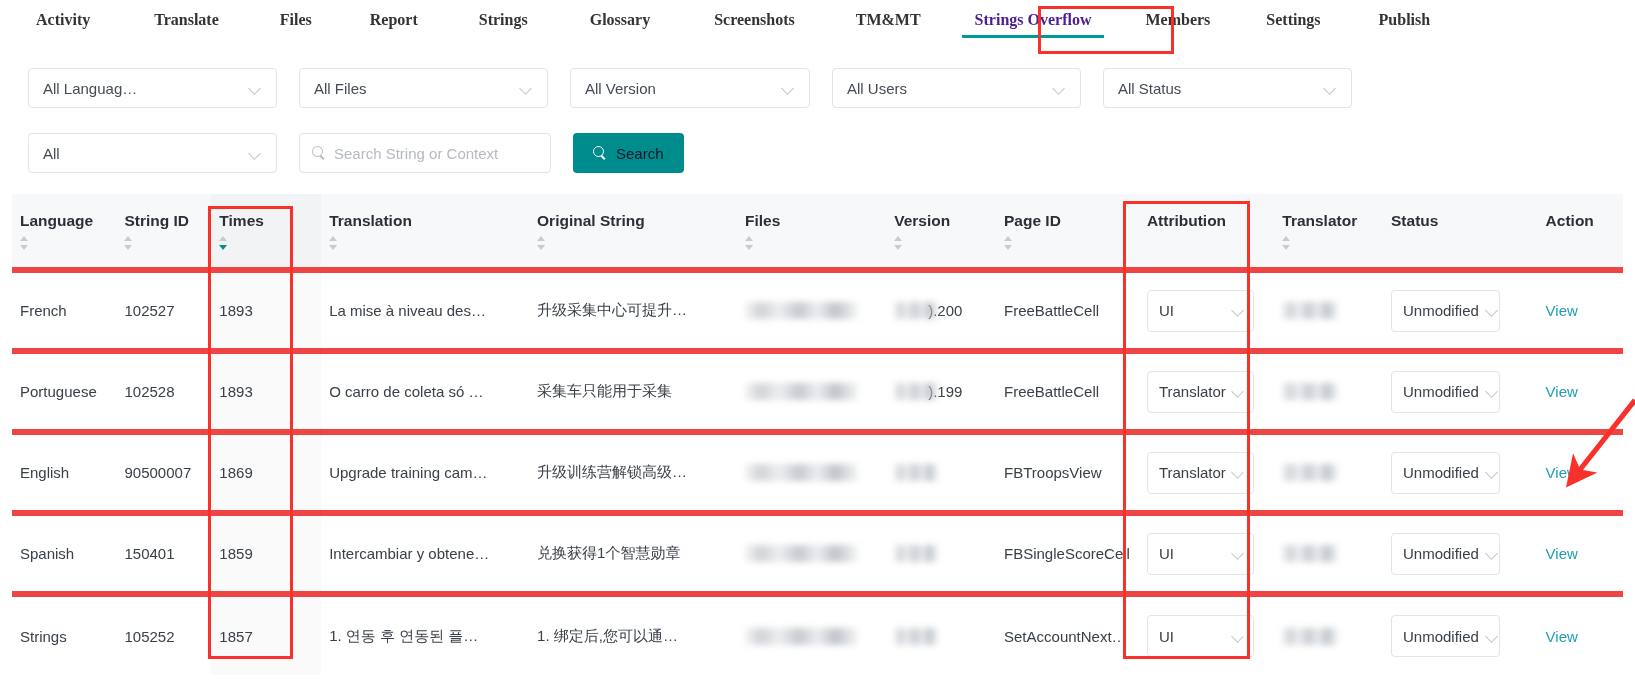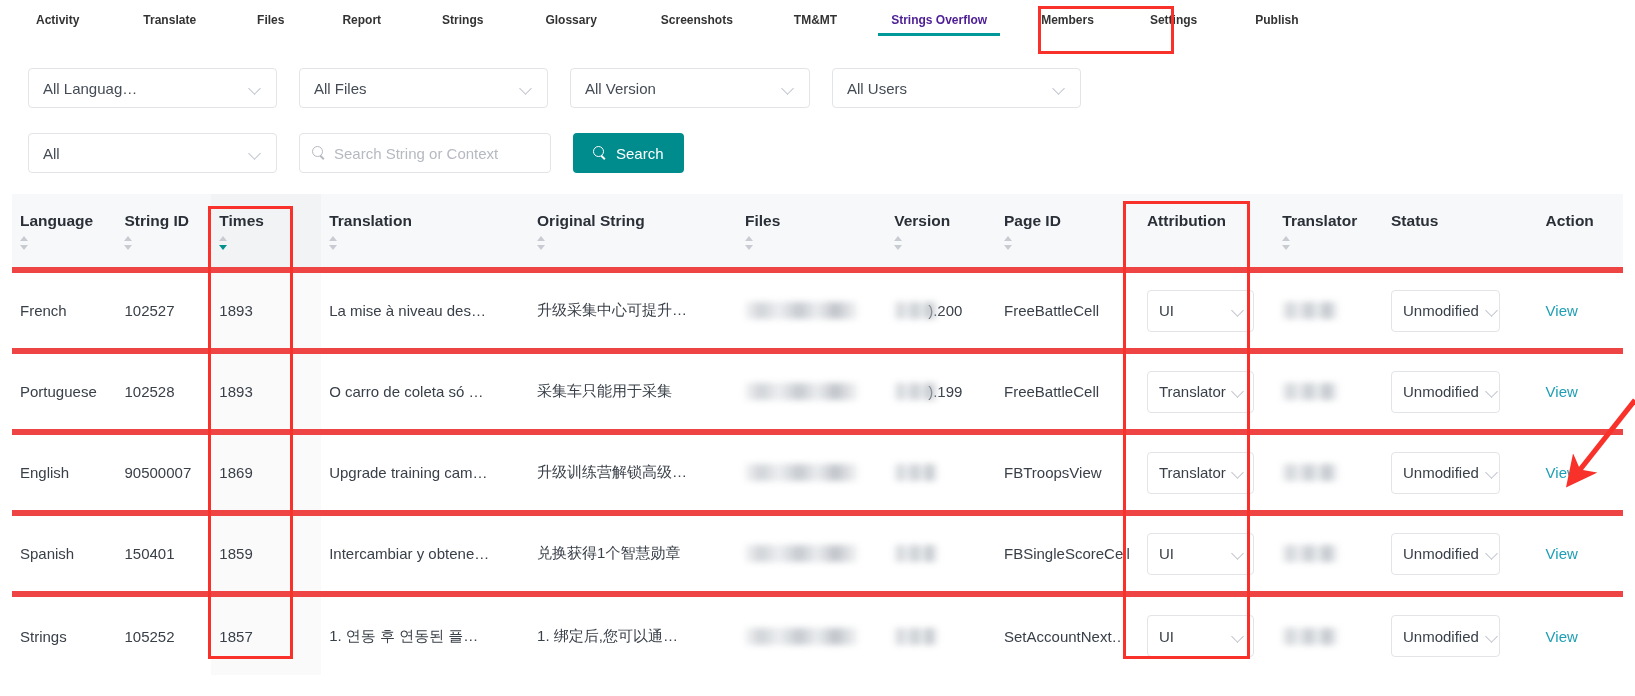--- a/index.html
+++ b/index.html
@@ -23,27 +23,28 @@
   
   .nav-bar {
     position: relative;
     height: 56px;
     display: flex;
     align-items: center;
     background: #ffffff;
   }
   .nav-tab {
     position: relative;
-    font-size: 12px;
+    font-size: 16px;
     font-weight: bold;
     color: #333333;
     white-space: nowrap;
     padding: 0 0 16px 0;
     cursor: pointer;
     line-height: 1;
+    font-family: Liberation Serif, serif;
   }
   .nav-tab.active { color: #4c1d95; }
   .nav-tab.active .tab-underline {
     position: absolute;
     left: -13px;
     right: -13px;
     bottom: 6px;
     height: 3px;
     background: #009999;
   }
@@ -111,21 +112,21 @@
     font-family: "Liberation Sans", sans-serif;
     color: #ec4899;
     width: 100%;
     background: transparent;
   }
   .search-input::placeholder { color: #b5b9c0; }
 
   .search-btn {
     height: 40px;
     background: #008c8c;
-    color: #ffffff;
+    color: #0f172a;
     border: none;
     border-radius: 4px;
     font-size: 15px;
     font-family: "Liberation Sans", sans-serif;
     display: flex;
     align-items: center;
     gap: 9px;
     padding: 0 20px;
     cursor: pointer;
   }
@@ -341,20 +342,24 @@
         <span class="chev"></span>
       </div>
       <div class="select-box" style="width:240px">
         <span class="val">All Version</span>
         <span class="chev"></span>
       </div>
       <div class="select-box" style="width:249px">
         <span class="val">All Users</span>
         <span class="chev"></span>
       </div>
+      <div class="select-box" style="width:249px">
+        <span class="val">All Status</span>
+        <span class="chev"></span>
+      </div>
     </div>
 
     <div class="filter-row second">
       <div class="select-box" style="width:249px">
         <span class="val">All</span>
         <span class="chev"></span>
       </div>
       <div class="search-field">
         <span class="mag grey"></span>
         <input class="search-input" type="text" placeholder="Search String or Context" value="" style="">

